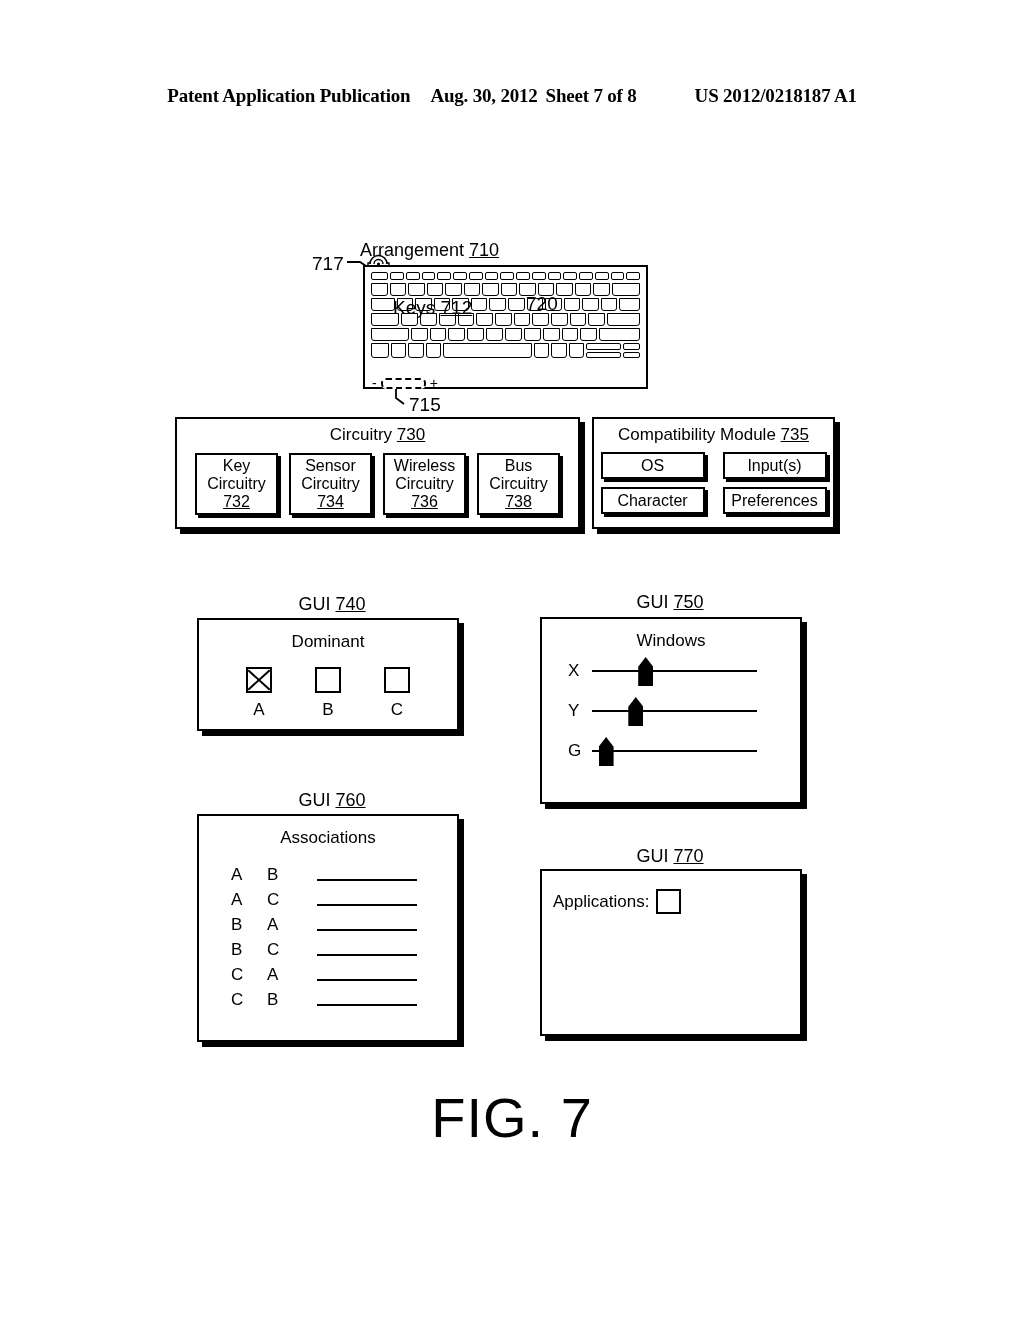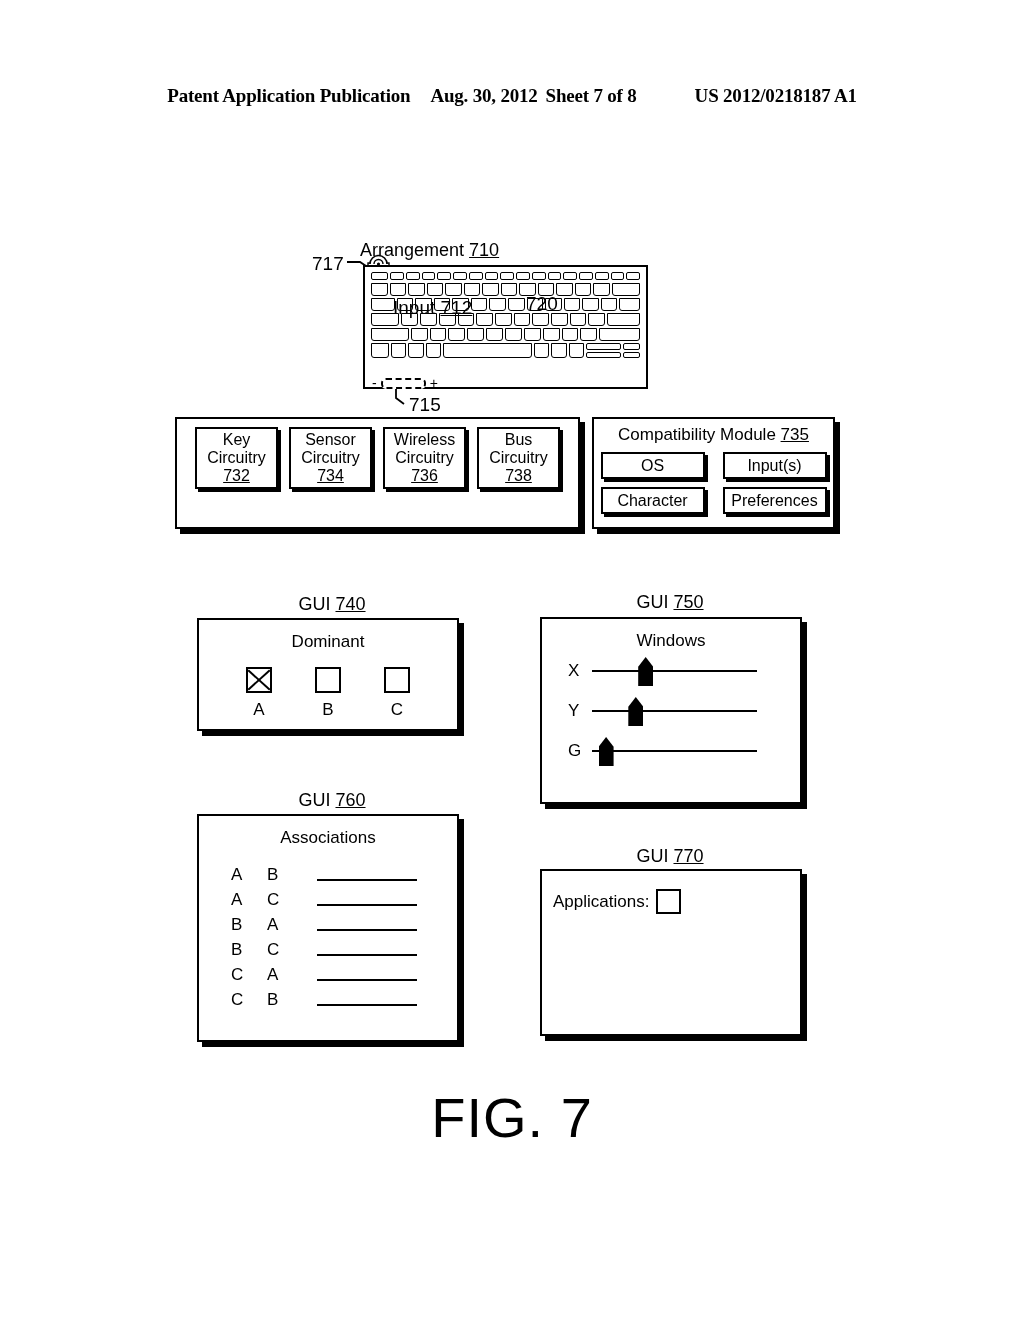--- a/index.html
+++ b/index.html
@@ -425,34 +425,38 @@
       <div class="key flat" style="flex:1"></div>
     </div>
     <div style="flex:1.3; display:flex; flex-direction:column; gap:2px;">
       <div class="key flat" style="flex:1"></div>
       <div class="key flat" style="flex:1"></div>
     </div>
   </div>
 </div>
 
 <div class="ftext" style="left:393px; top:297px; font-size:19px;">
-  <span>Input</span>
+  <span>Keys</span>
   <span class="u">712</span>
 </div>
 
 <div class="ftext" style="left:526px; top:293px; font-size:19px;">720</div>
 
 <div id="battery-wrap">
   <span>-</span>
   <span id="battery-cell"></span>
   <span>+</span>
 </div>
 <div class="ftext" style="left:409px; top:394px; font-size:19px;">715</div>
 
 <div id="circuitry-box" class="shadow-box">
+  <div id="circuitry-title" class="box-title">
+    <span>Circuitry</span>
+    <span class="u">730</span>
+  </div>
   <div id="circuitry-items">
     <div class="inner-box">
       <span>Key</span>
       <span>Circuitry</span>
       <span class="u">732</span>
     </div>
     <div class="inner-box">
       <span>Sensor</span>
       <span>Circuitry</span>
       <span class="u">734</span>

